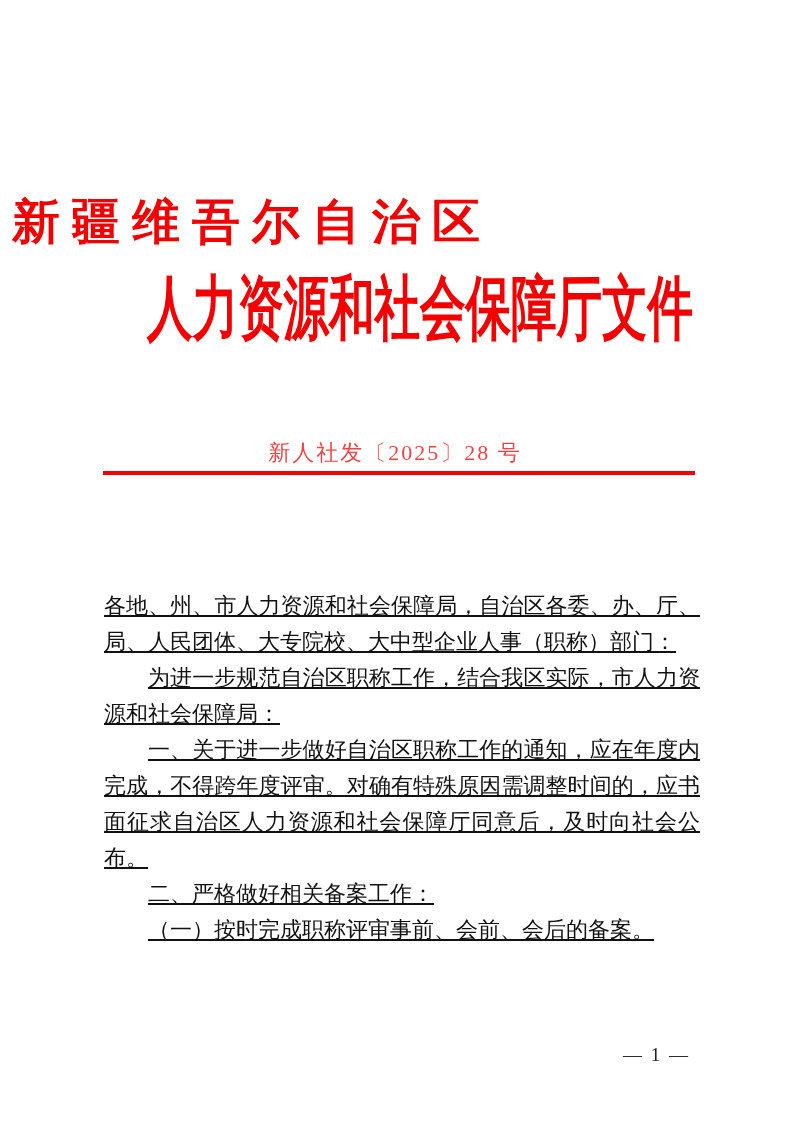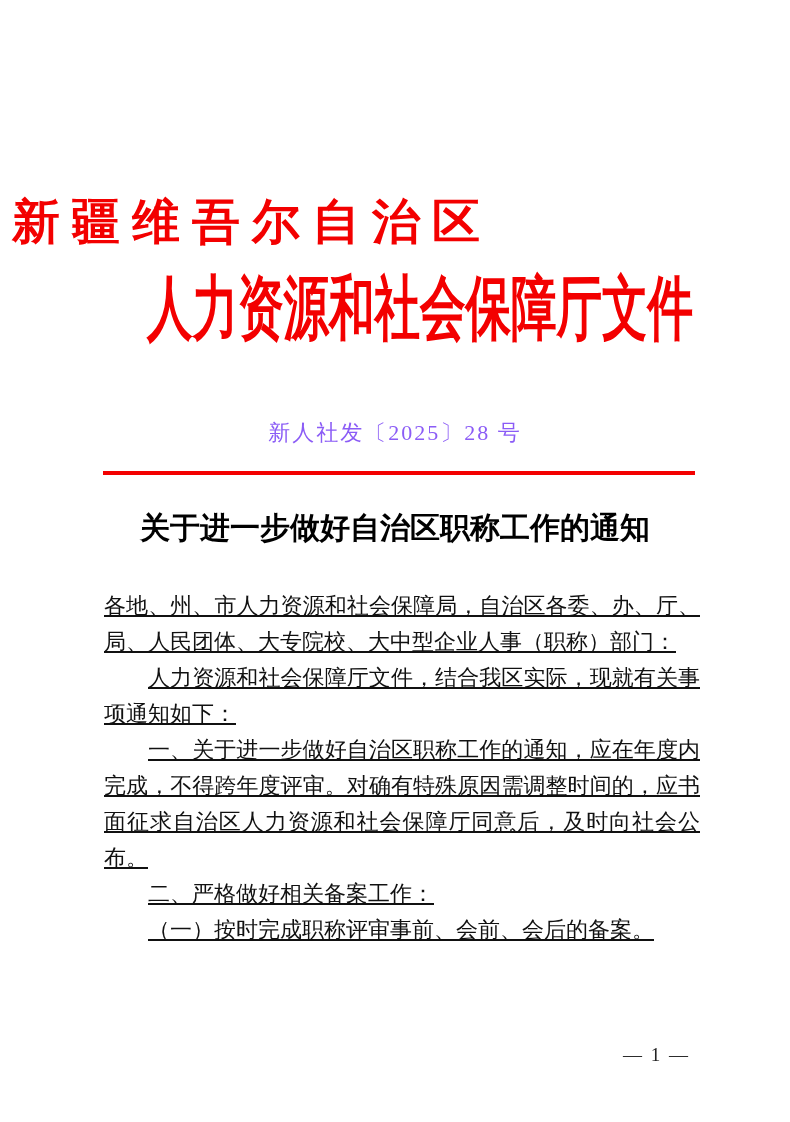--- a/index.html
+++ b/index.html
@@ -46,25 +46,25 @@
     font-size: 70px;
     font-weight: bold;
     white-space: nowrap;
     transform: scaleX(0.65);
     transform-origin: 50% 50%;
   }
 
   
   .doc-number {
     position: absolute;
-    top: 420px;
+    top: 440px;
     left: 0;
     width: 100%;
     text-align: center;
-    color: #8b5cf6;
+    color: #ef4444;
     font-size: 22px;
     letter-spacing: 2px;
     line-height: 1.2;
   }
 
   
   .red-rule {
     position: absolute;
     top: 471px;
     left: 103px;
@@ -128,25 +128,24 @@
   <div class="header-region">新疆维吾尔自治区</div>
 
   <div class="header-org">
     <span class="squeeze">人力资源和社会保障厅文件</span>
   </div>
 
   <div class="doc-number">新人社发〔2025〕28 号</div>
 
   <div class="red-rule"></div>
 
-  <div class="doc-title">关于进一步做好自治区职称工作的通知</div>
 
   <div class="doc-body">
     <p>各地、州、市人力资源和社会保障局，自治区各委、办、厅、局、人民团体、大专院校、大中型企业人事（职称）部门：</p>
-    <p class="indent">人力资源和社会保障厅文件，结合我区实际，现就有关事项通知如下：</p>
+    <p class="indent">为进一步规范自治区职称工作，结合我区实际，市人力资源和社会保障局：</p>
     <p class="indent">一、关于进一步做好自治区职称工作的通知，应在年度内完成，不得跨年度评审。对确有特殊原因需调整时间的，应书面征求自治区人力资源和社会保障厅同意后，及时向社会公布。</p>
     <p class="indent">二、严格做好相关备案工作：</p>
     <p class="indent">（一）按时完成职称评审事前、会前、会后的备案。</p>
   </div>
 
   <div class="page-number">— 1 —</div>
 
 </div>
 
 </body></html>

